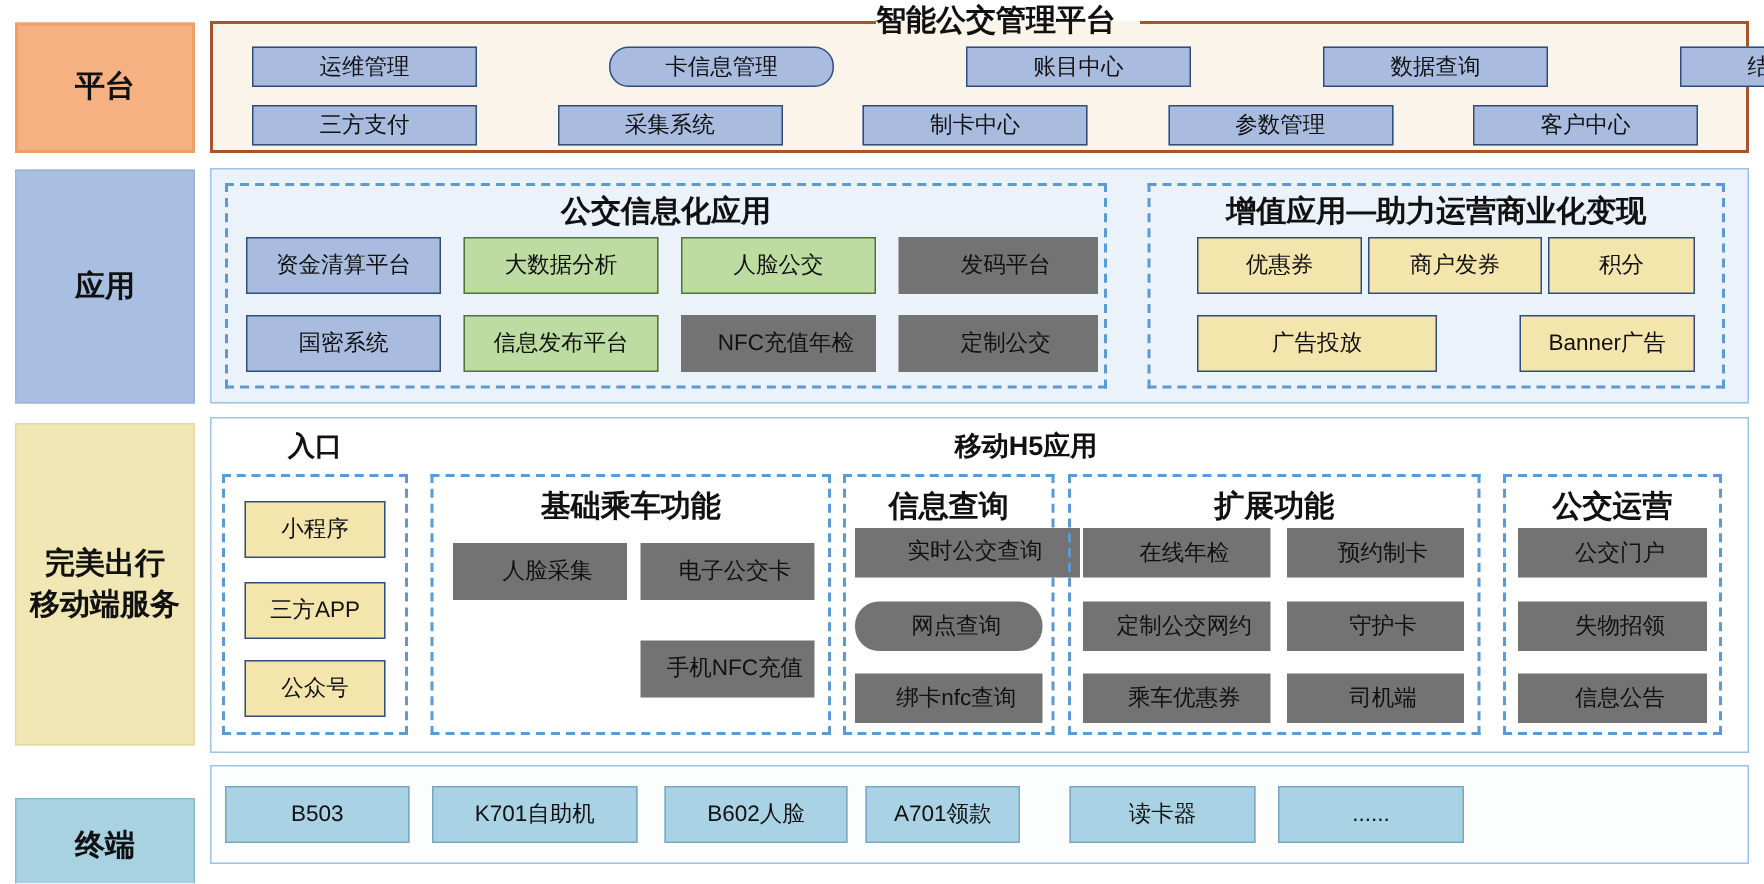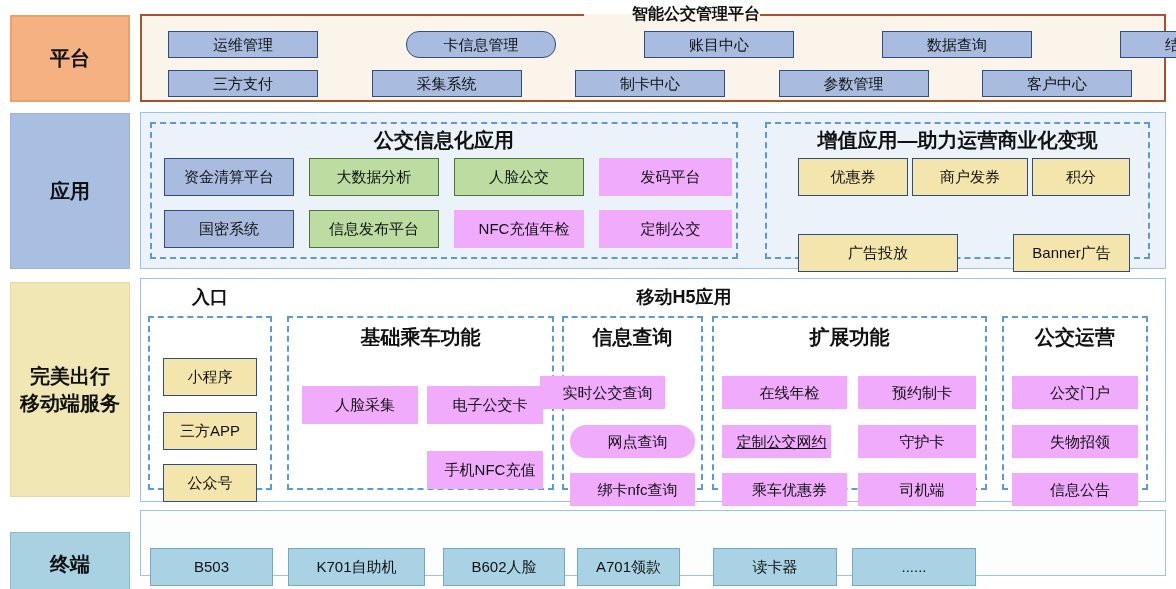--- a/index.html
+++ b/index.html
@@ -17,33 +17,33 @@
   .lbl-app      { top:113px; height:156px; background:#A9BFE2; border:1px solid #9FB4D8; }
   .lbl-mobile   { top:282px; height:215px; background:#F0E7B5; border:1px solid #E3D9A2; }
   .lbl-terminal { top:532px; height:64px;  background:#A8D1E2; border:1px solid #8CBBD1; }
 
   .box1 {
     position:absolute; left:140px; top:14px; width:1026px; height:88px;
     box-sizing:border-box; background:#FBF4EA; border:2px solid #A8542A;
   }
   .box1-title {
     position:absolute; top:2px; left:584px; width:176px; z-index:3;
-    text-align:right; font-weight:bold; font-size:16px; line-height:24px;
+    text-align:left; font-weight:bold; font-size:20px; line-height:24px;
     background:linear-gradient(to bottom,#ffffff 0px,#ffffff 12px,#FBF4EA 12px);
   }
   .hrow { position:absolute; display:flex; justify-content:space-between; }
 
   .chip {
     display:flex; align-items:center; justify-content:center;
     box-sizing:border-box; font-size:15px; text-align:center; line-height:1.15;
   }
-  .abs { position:absolute;margin-top:24px; }
+  .abs { position:absolute; }
   .c-blue   { background:#A9BCE0; border:1.5px solid #2F4E7E; }
   .c-green  { background:#BCDCA2; border:1.5px solid #4E7536; }
-  .c-orange { background:#f0abfc; border:none;padding-left:10px; }
+  .c-orange { background:#737373; border:none;padding-left:10px; }
   .c-yellow { background:#F4E5AC; border:1.5px solid #2F4E7E; }
   .c-teal   { background:#A9D3E4; border:1.5px solid #74A8C4; }
 
   .app-container {
     position:absolute; left:140px; top:112px; width:1026px; height:157px;
     box-sizing:border-box; background:#EBF2FA; border:1px solid #9DC3E6;
   }
   .mobile-container {
     position:absolute; left:140px; top:278px; width:1026px; height:224px;
     box-sizing:border-box; background:#ffffff; border:1px solid #9DC3E6;
@@ -123,29 +123,29 @@
   <div class="big-title" style="left:284px; top:285px; width:800px;">移动H5应用</div>
 
   <div class="dashed" style="left:287px; top:316px; width:267px; height:174px;"></div>
   <div class="group-title" style="left:287px; top:324px; width:267px;">基础乘车功能</div>
   <div class="chip c-orange abs" style="left:302px; top:362px; width:116px; height:38px;">人脸采集</div>
   <div class="chip c-orange abs" style="left:427px; top:362px; width:116px; height:38px;">电子公交卡</div>
   <div class="chip c-orange abs" style="left:427px; top:427px; width:116px; height:38px;">手机NFC充值</div>
 
   <div class="dashed" style="left:562px; top:316px; width:141px; height:174px;"></div>
   <div class="group-title" style="left:562px; top:324px; width:141px;">信息查询</div>
-  <div class="chip c-orange abs" style="left:540px; top:352px; width:125px; height:33px;">实时公交查询</div>
+  <div class="chip c-orange abs" style="left:570px; top:352px; width:150px; height:33px;font-family:Liberation Serif, serif;">实时公交查询</div>
   <div class="chip c-orange abs" style="left:570px; top:401px; width:125px; height:33px;border-radius:16px;">网点查询</div>
   <div class="chip c-orange abs" style="left:570px; top:449px; width:125px; height:33px;">绑卡nfc查询</div>
 
   <div class="dashed" style="left:712px; top:316px; width:275px; height:174px;"></div>
   <div class="group-title" style="left:712px; top:324px; width:275px;">扩展功能</div>
   <div class="chip c-orange abs" style="left:722px; top:352px; width:125px; height:33px;">在线年检</div>
   <div class="chip c-orange abs" style="left:858px; top:352px; width:118px; height:33px;">预约制卡</div>
-  <div class="chip c-orange abs" style="left:722px; top:401px; width:109px; height:33px;text-decoration:underline;">定制公交网约</div>
+  <div class="chip c-orange abs" style="left:722px; top:401px; width:125px; height:33px;">定制公交网约</div>
   <div class="chip c-orange abs" style="left:858px; top:401px; width:118px; height:33px;">守护卡</div>
   <div class="chip c-orange abs" style="left:722px; top:449px; width:125px; height:33px;">乘车优惠券</div>
   <div class="chip c-orange abs" style="left:858px; top:449px; width:118px; height:33px;">司机端</div>
 
   <div class="dashed" style="left:1002px; top:316px; width:146px; height:174px;"></div>
   <div class="group-title" style="left:1002px; top:324px; width:146px;">公交运营</div>
   <div class="chip c-orange abs" style="left:1012px; top:352px; width:126px; height:33px;">公交门户</div>
   <div class="chip c-orange abs" style="left:1012px; top:401px; width:126px; height:33px;">失物招领</div>
   <div class="chip c-orange abs" style="left:1012px; top:449px; width:126px; height:33px;">信息公告</div>
 

